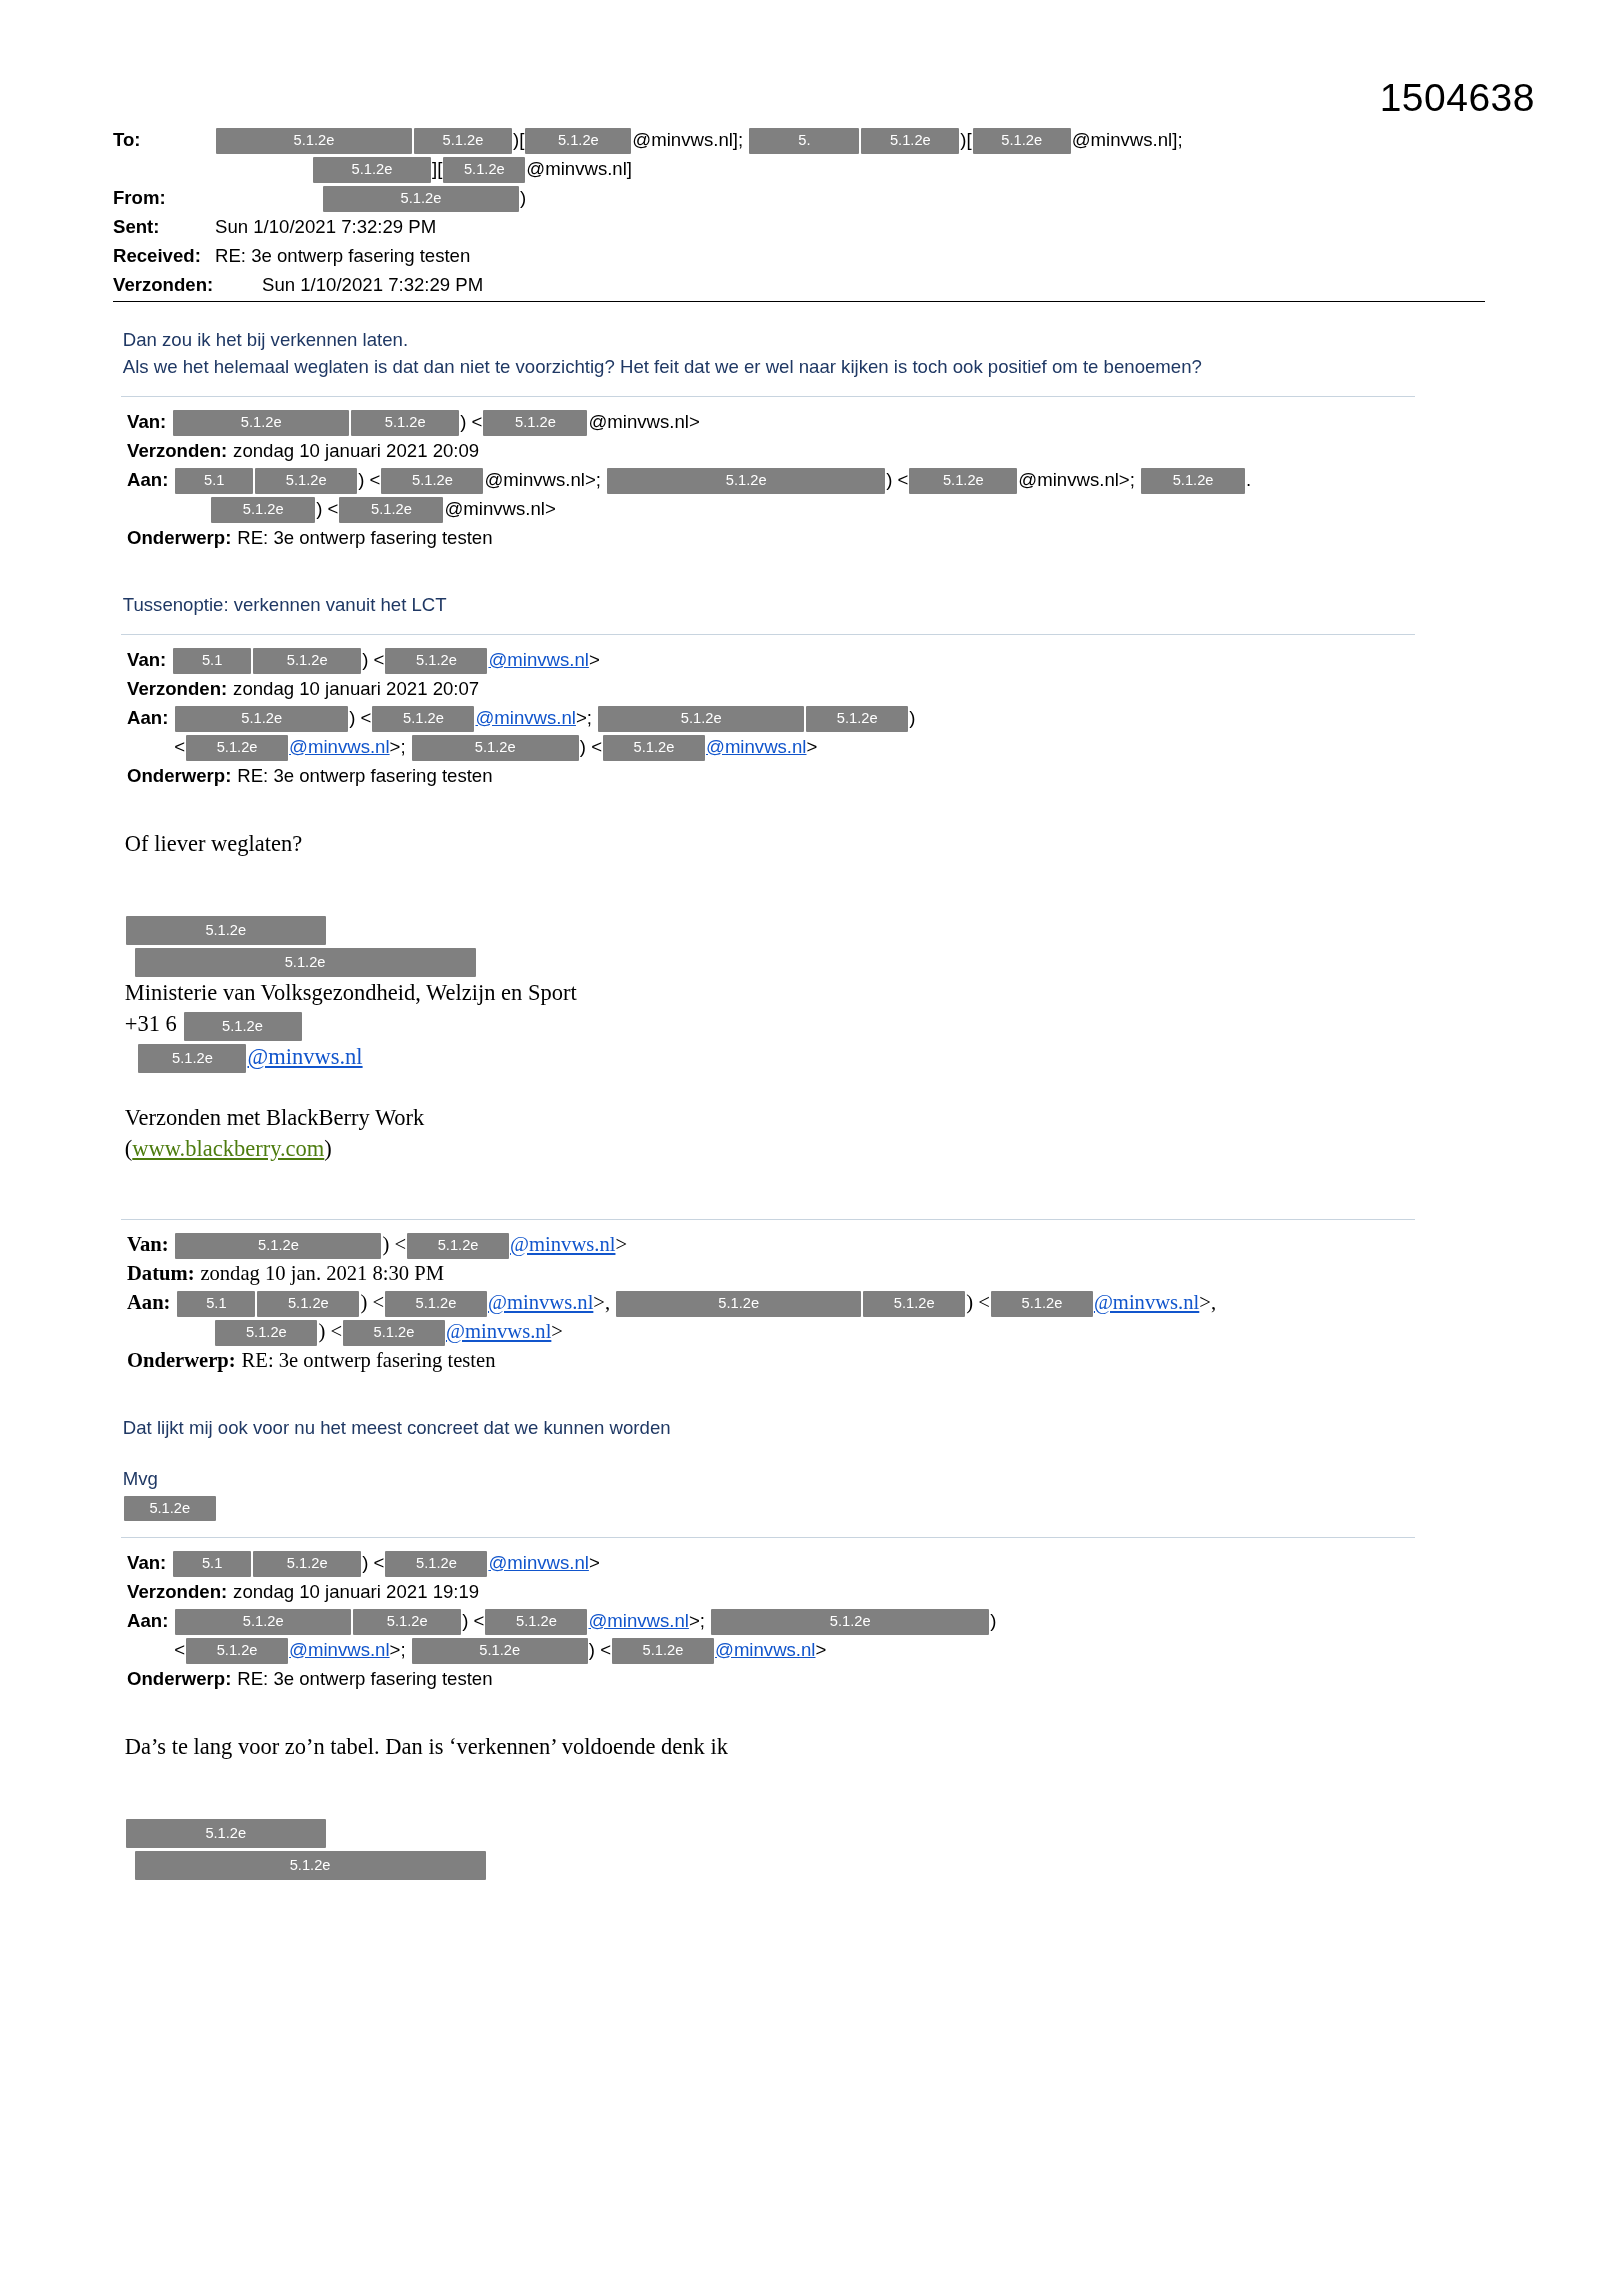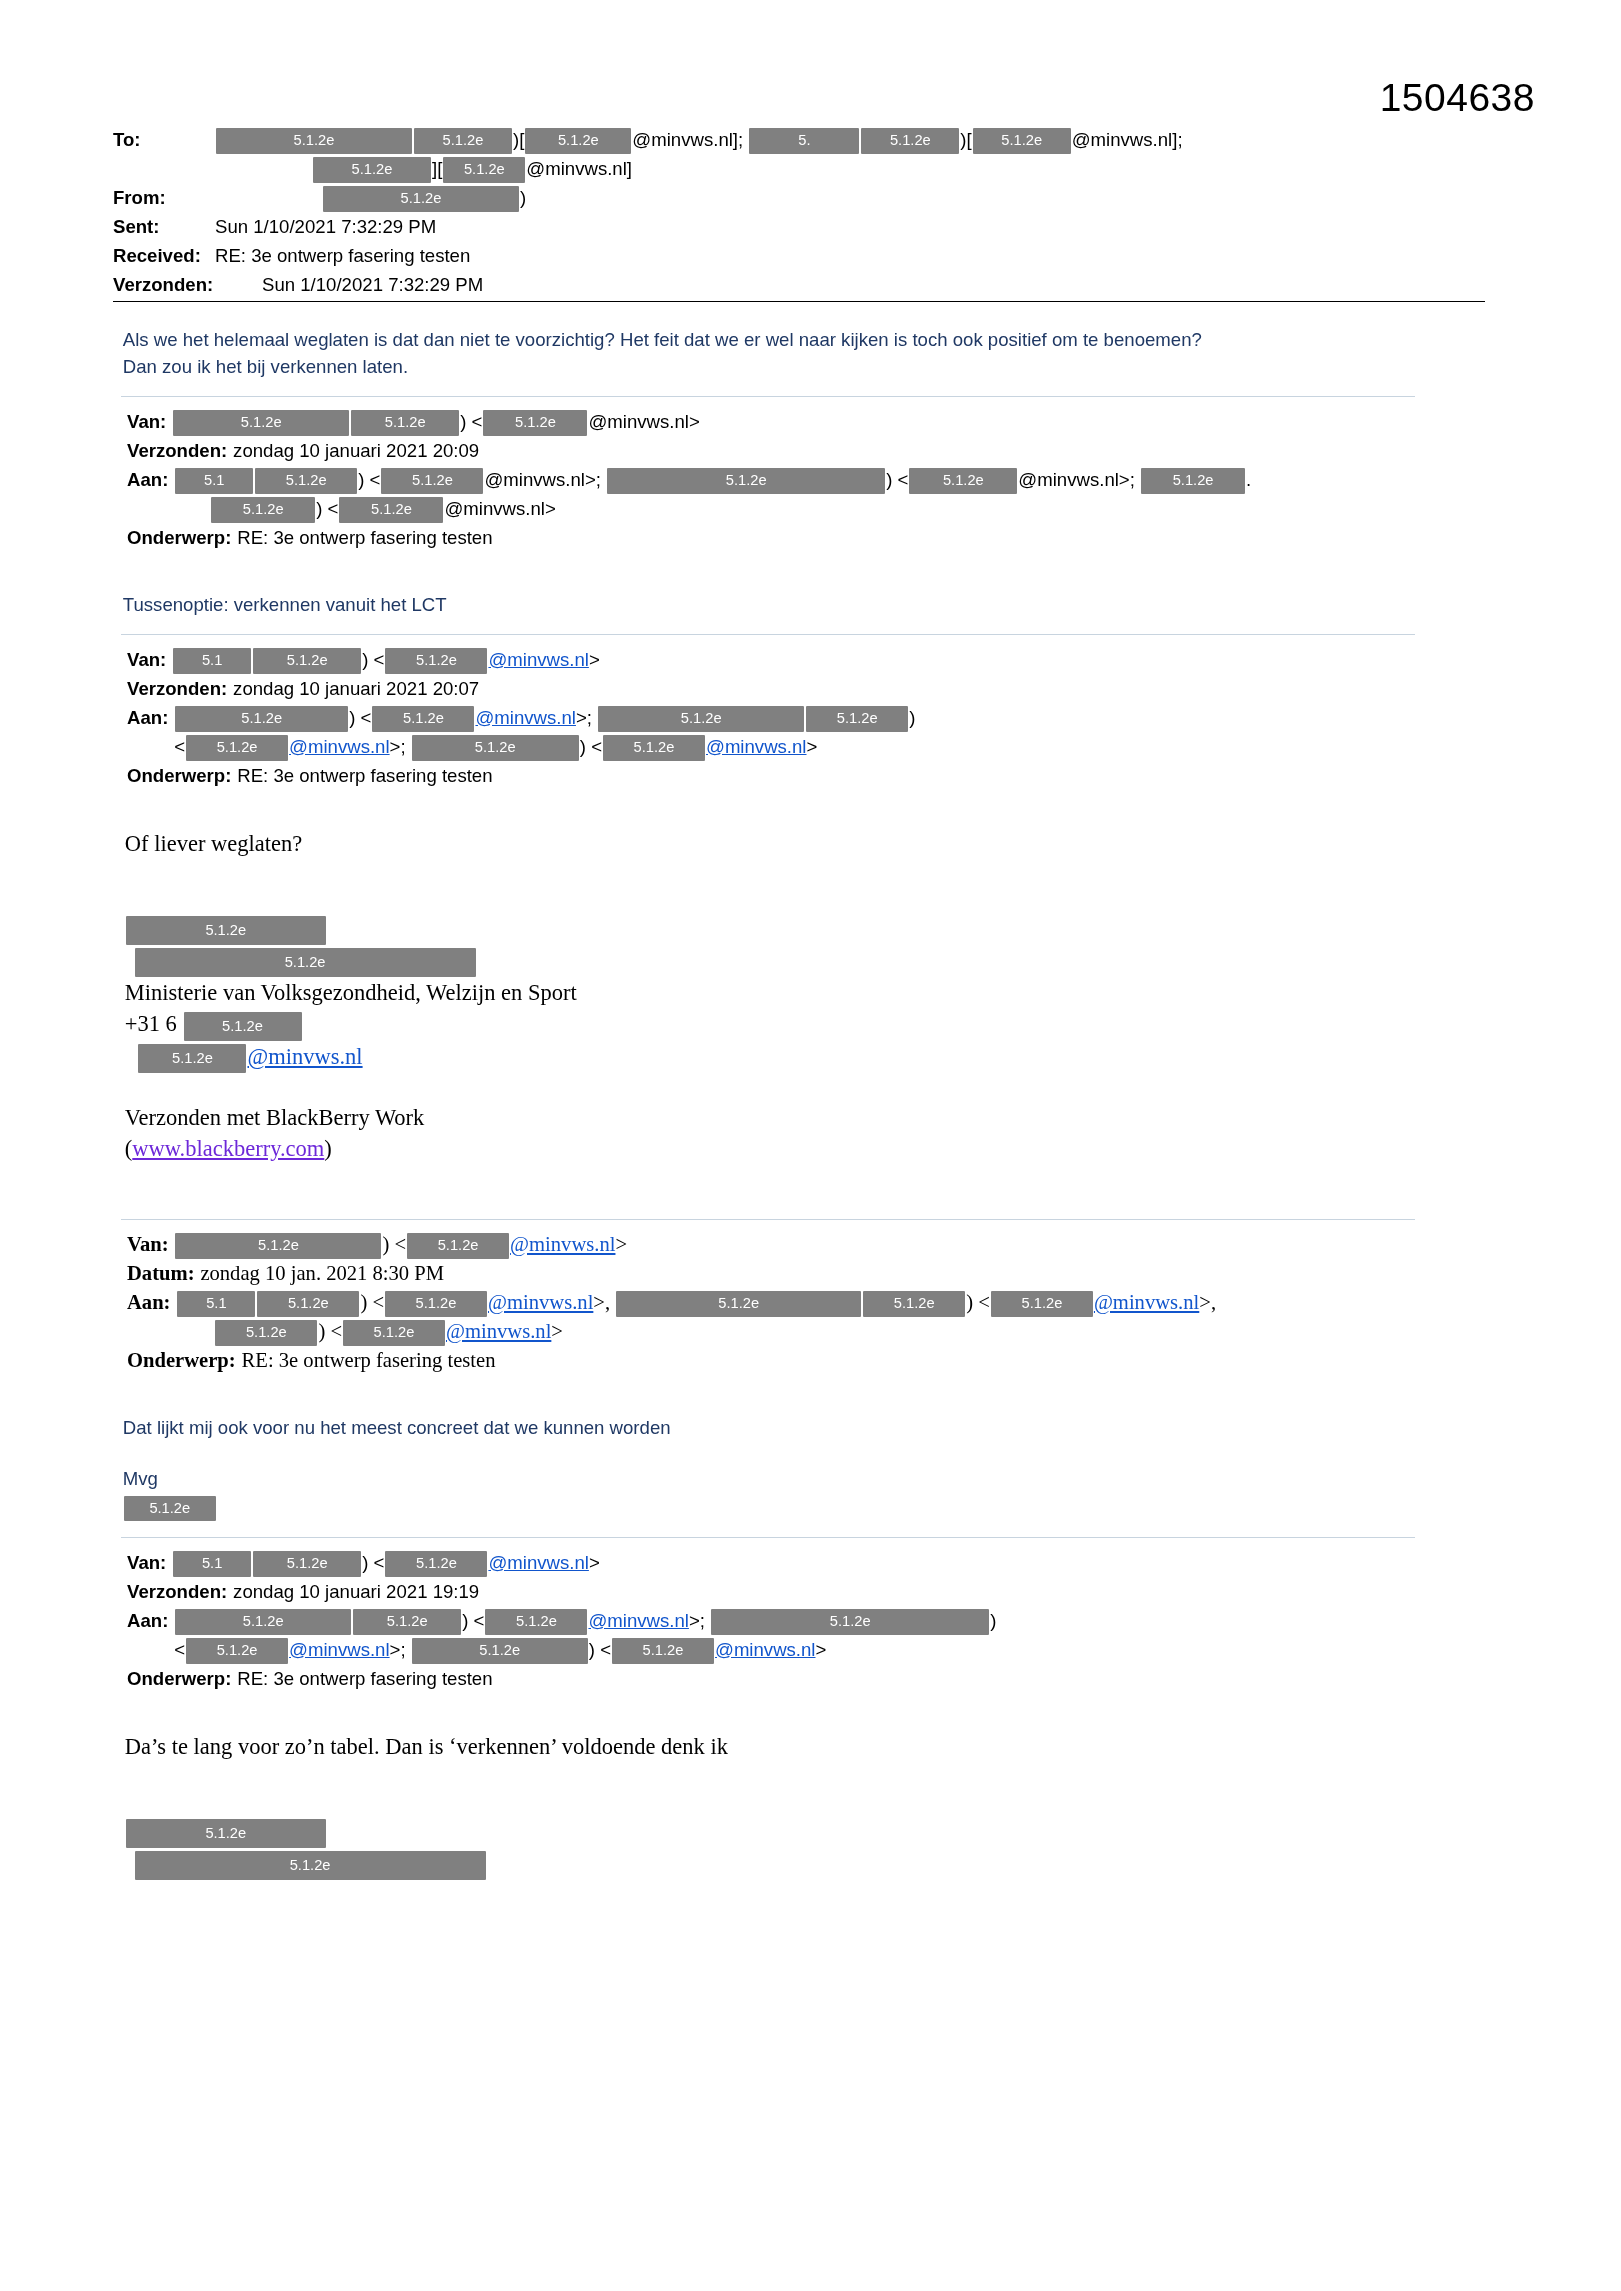--- a/index.html
+++ b/index.html
@@ -142,21 +142,21 @@
   .spacer-40 { height: 39px; }
   .spacer-56 { height: 55px; }
 
   .sig {
     font-family: "Liberation Serif", serif;
     font-size: 22.5px;
     line-height: 31px;
     margin-left: 11.8px;
   }
   .sig a, .serif a {
-    color: #6d28d9;
+    color: #4d7c0f;
     text-decoration: underline;
   }
   .indent-blk { margin-left: 11.8px; }
 </style>
 </head>
 <body>
 
 <div class="page">
 
   <div class="doc-number">1504638</div>
@@ -195,22 +195,22 @@
       <div class="hdr-row">
         <div class="hdr-label">Verzonden:</div>
         <div class="hdr-val" style="padding-left:47px;">Sun 1/10/2021 7:32:29 PM</div>
       </div>
 
       <div class="hdr-underline"></div>
     </div>
 
     <div class="spacer-24"></div>
     <div class="qtext">
+      <div>Dan zou ik het bij verkennen laten.</div>
       <div>Als we het helemaal weglaten is dat dan niet te voorzichtig? Het feit dat we er wel naar kijken is toch ook positief om te benoemen?</div>
-      <div>Dan zou ik het bij verkennen laten.</div>
     </div>
 
     <div class="sep"></div>
 
     <div class="meta">
       <div class="meta-row">
         <span class="meta-label">Van:</span>
         <span class="meta-val">
           <span class="red" style="width:176px;">5.1.2e</span><span class="red" style="width:108px;">5.1.2e</span><span class="plain">) &lt;</span><span class="red" style="width:104px;">5.1.2e</span><span class="plain">@minvws.nl&gt;</span>
         </span>

